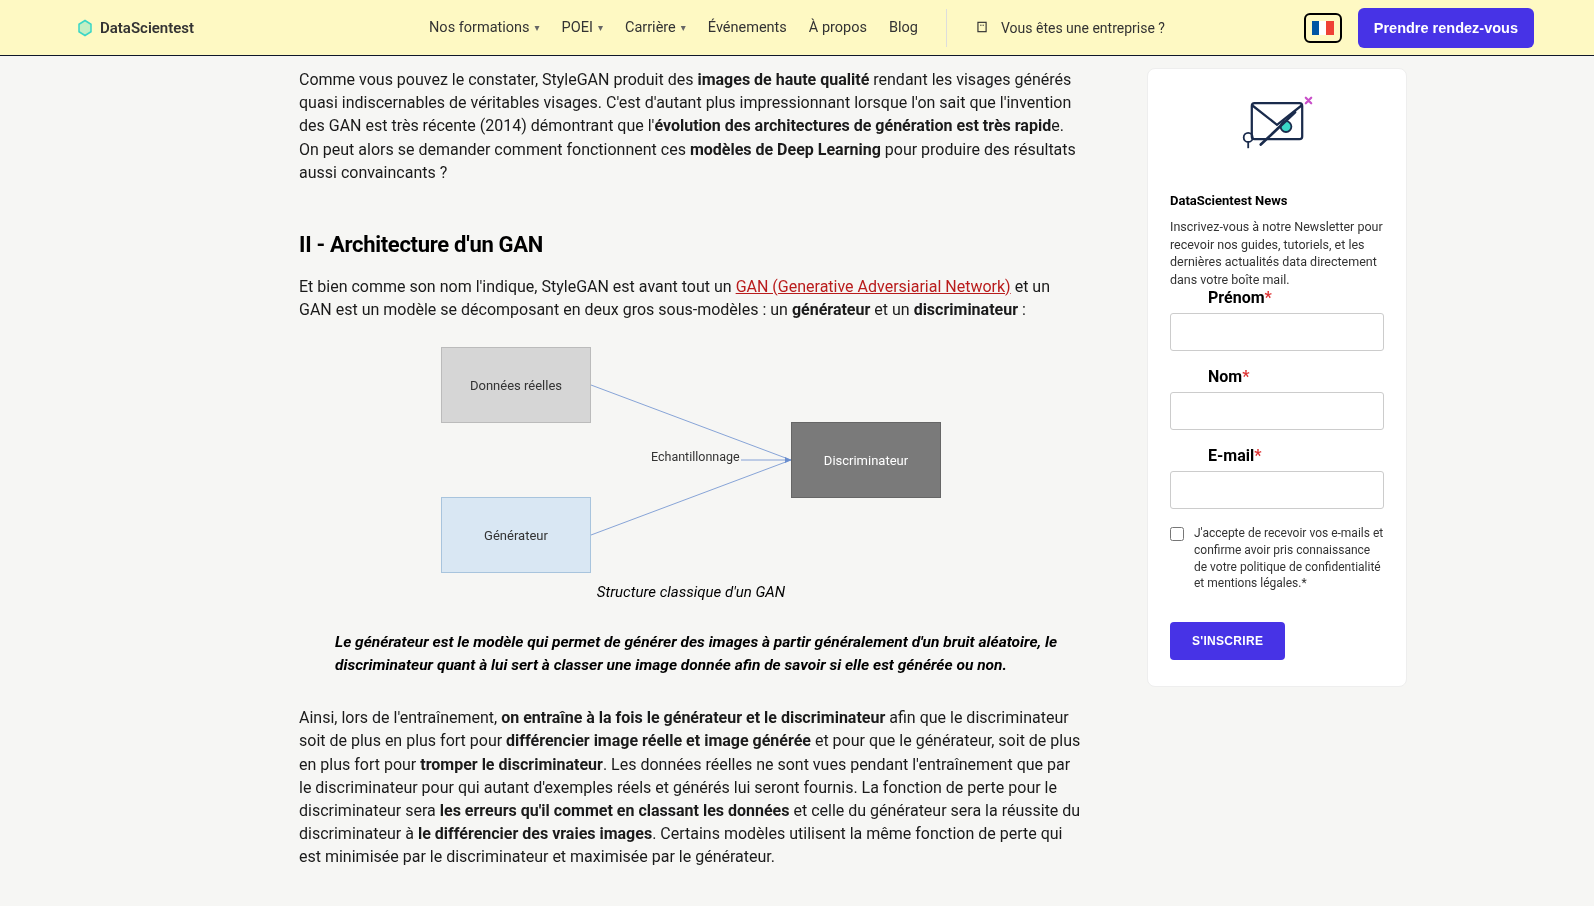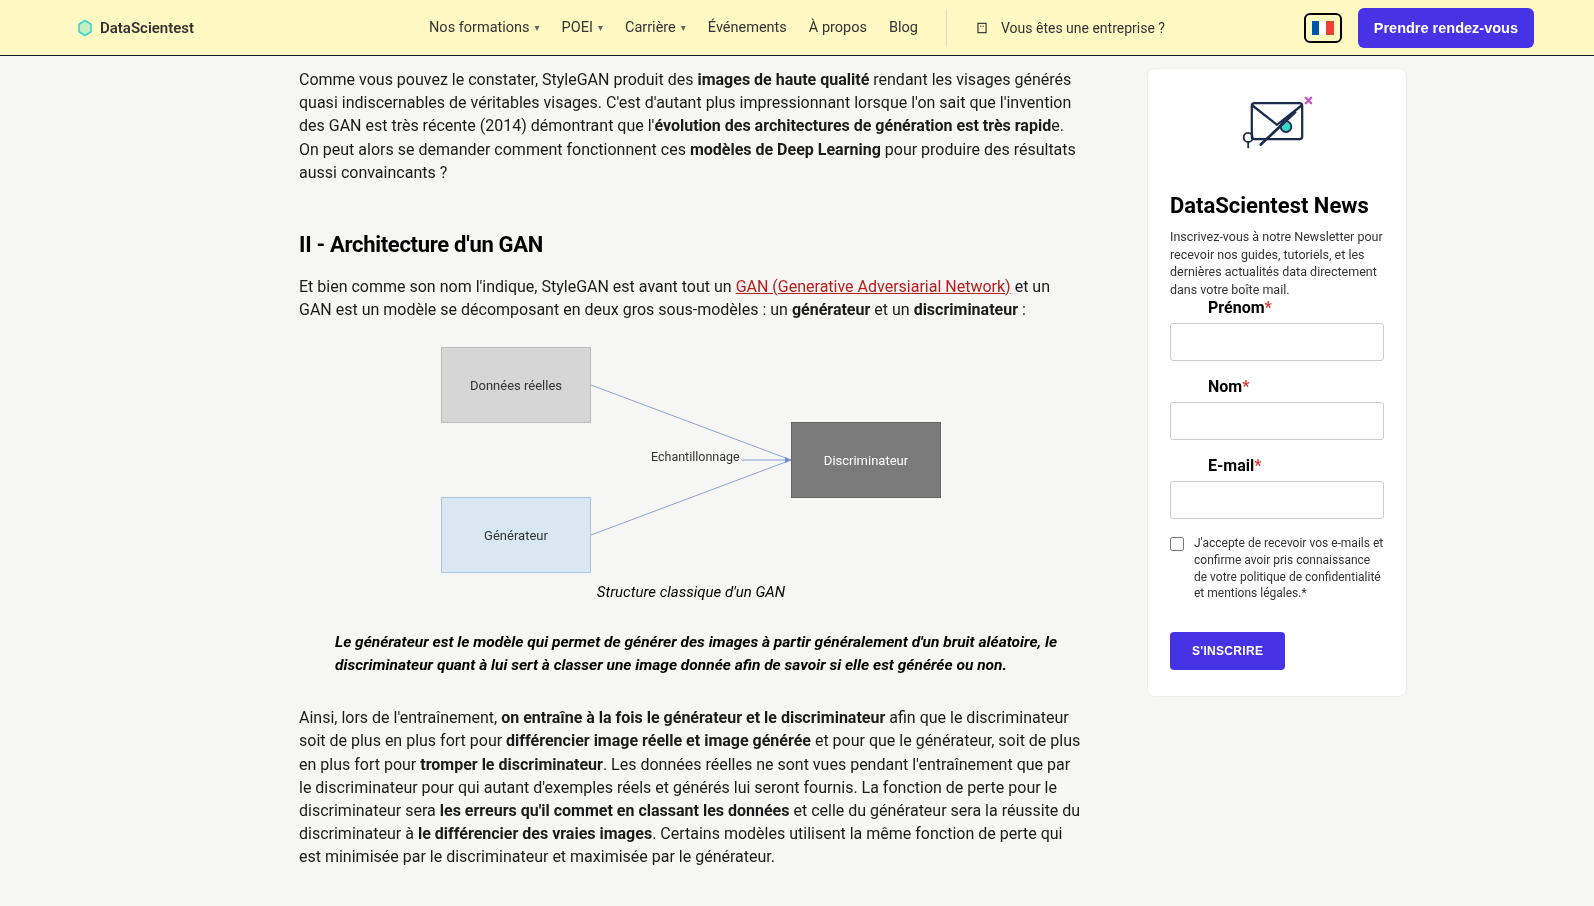--- a/index.html
+++ b/index.html
@@ -7,21 +7,21 @@
   
   
   .header { background: #fef9c3; height: 56px; display: flex; align-items: center; padding: 0 60px 0 76px; border-bottom: 1px solid #0f172a; position: relative; }
   .logo { display: flex; align-items: center; gap: 6px; font-weight: 600; font-size: 15px; color: #333; }
   .logo svg { width: 18px; height: 18px; }
   .nav-center { position: absolute; left: 50%; transform: translateX(-50%); display: flex; gap: 22px; align-items: center; }
   .nav-item { color: #333; font-size: 14.5px; cursor: pointer; display: flex; align-items: center; gap: 5px; font-weight: 400; }
   .nav-item .chev { font-size: 10px; color: #666; }
   .nav-sep { width: 1px; height: 38px; background: #ddd; margin: 0 6px; }
   .nav-right { margin-left: auto; display: flex; align-items: center; gap: 16px; }
-  .enterprise { display: flex; align-items: center; gap: 12px; font-size: 14px; color: #333; cursor: pointer; }
+  .enterprise { display: flex; align-items: flex-start; gap: 12px; font-size: 14px; color: #333; cursor: pointer; }
   .flag-box { border: 2px solid #000; border-radius: 6px; padding: 3px 6px; display: flex; align-items: center; justify-content: center; height: 30px; }
   .flag { width: 22px; height: 14px; display: flex; }
   .flag span { flex: 1; }
   .cta-btn { background: #4733e6; color: #fff; border: none; border-radius: 6px; padding: 12px 16px; font-size: 14.5px; font-weight: 600; cursor: pointer; }
   
   
   .page { display: flex; gap: 64px; max-width: 1300px; margin: 0 auto; padding: 12px 40px 40px 40px; align-items: flex-start; }
   .main { flex: 1; max-width: 820px; margin-left: 112px; }
   
   .para { font-size: 16px; line-height: 1.45; margin-bottom: 22px; color: #1a1a1a; }
@@ -39,21 +39,21 @@
   .diagram svg { position: absolute; left: 0; top: 0; width: 100%; height: 100%; pointer-events: none; }
   .sampling-label { position: absolute; left: 210px; top: 102px; font-size: 12.5px; color: #333; }
   .caption { text-align: center; font-style: italic; font-size: 15px; margin-bottom: 30px; }
   
   .quote { margin: 0 0 30px 36px; font-style: italic; font-weight: 700; font-size: 15.5px; line-height: 1.45; max-width: 760px; }
   
   
   .sidebar { width: 260px; background: #fff; border: 1px solid #eee; border-radius: 8px; padding: 20px 22px 26px 22px; flex-shrink: 0; }
   .side-icon { display: flex; justify-content: center; margin: 4px 0 12px 0; }
   .side-icon svg { width: 90px; height: 60px; }
-  .side-title { font-size: 22px; font-weight: 700; margin-bottom: 10px; margin-top: 40px; }
+  .side-title { font-size: 13px; font-weight: 700; margin-bottom: 10px; margin-top: 40px; }
   .side-desc { font-size: 12.5px; line-height: 1.4; color: #333; }
   .form-group { margin-bottom: 16px; }
   .form-label { font-size: 16px; font-weight: 700; display: block; margin-bottom: 6px; padding-left: 38px; }
   .req { color: #d33; }
   .form-input { width: 100%; height: 38px; border: 1px solid #ccc; border-radius: 3px; padding: 0 8px; font-size: 13px; background: #fff; }
   .checkbox-row { display: flex; gap: 10px; align-items: flex-start; margin-bottom: 30px; }
   .checkbox-row input { margin-top: 2px; flex-shrink: 0; width: 14px; height: 14px; }
   .checkbox-row span { font-size: 12px; line-height: 1.4; color: #333; }
   .submit-btn { background: #4733e6; color: #fff; border: none; border-radius: 4px; padding: 12px 22px; font-size: 12px; font-weight: 700; cursor: pointer; letter-spacing: 0.3px; }
 </style>

